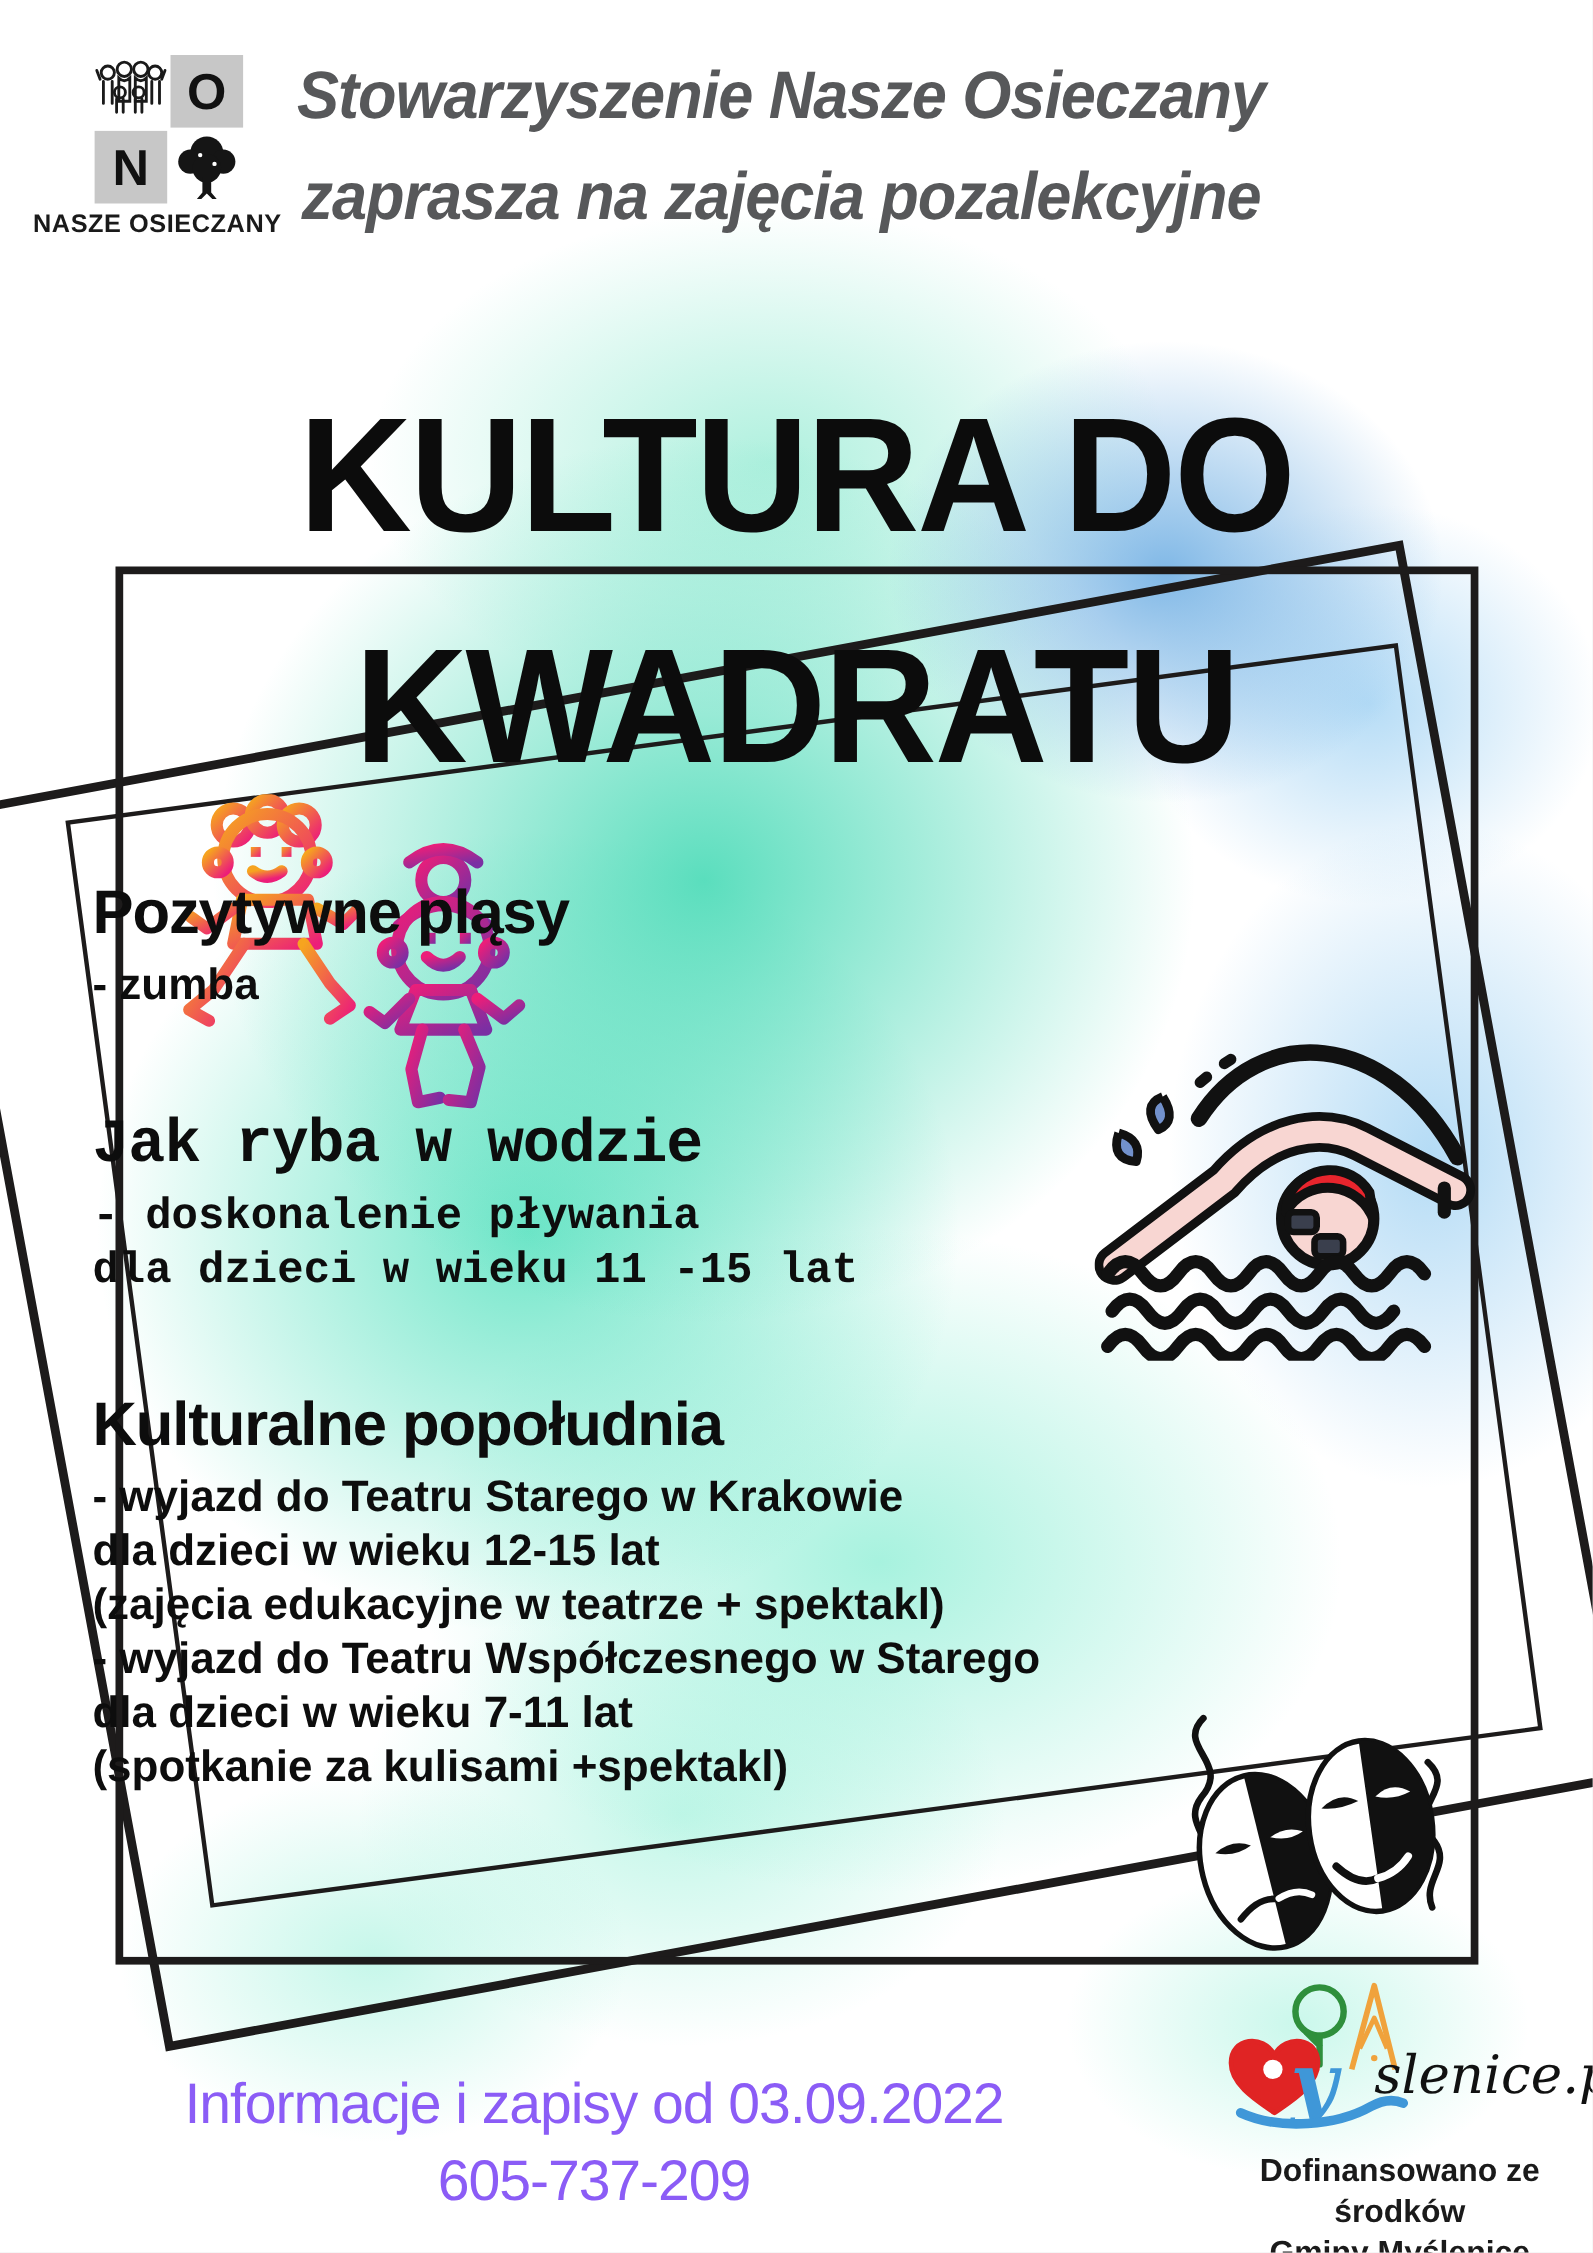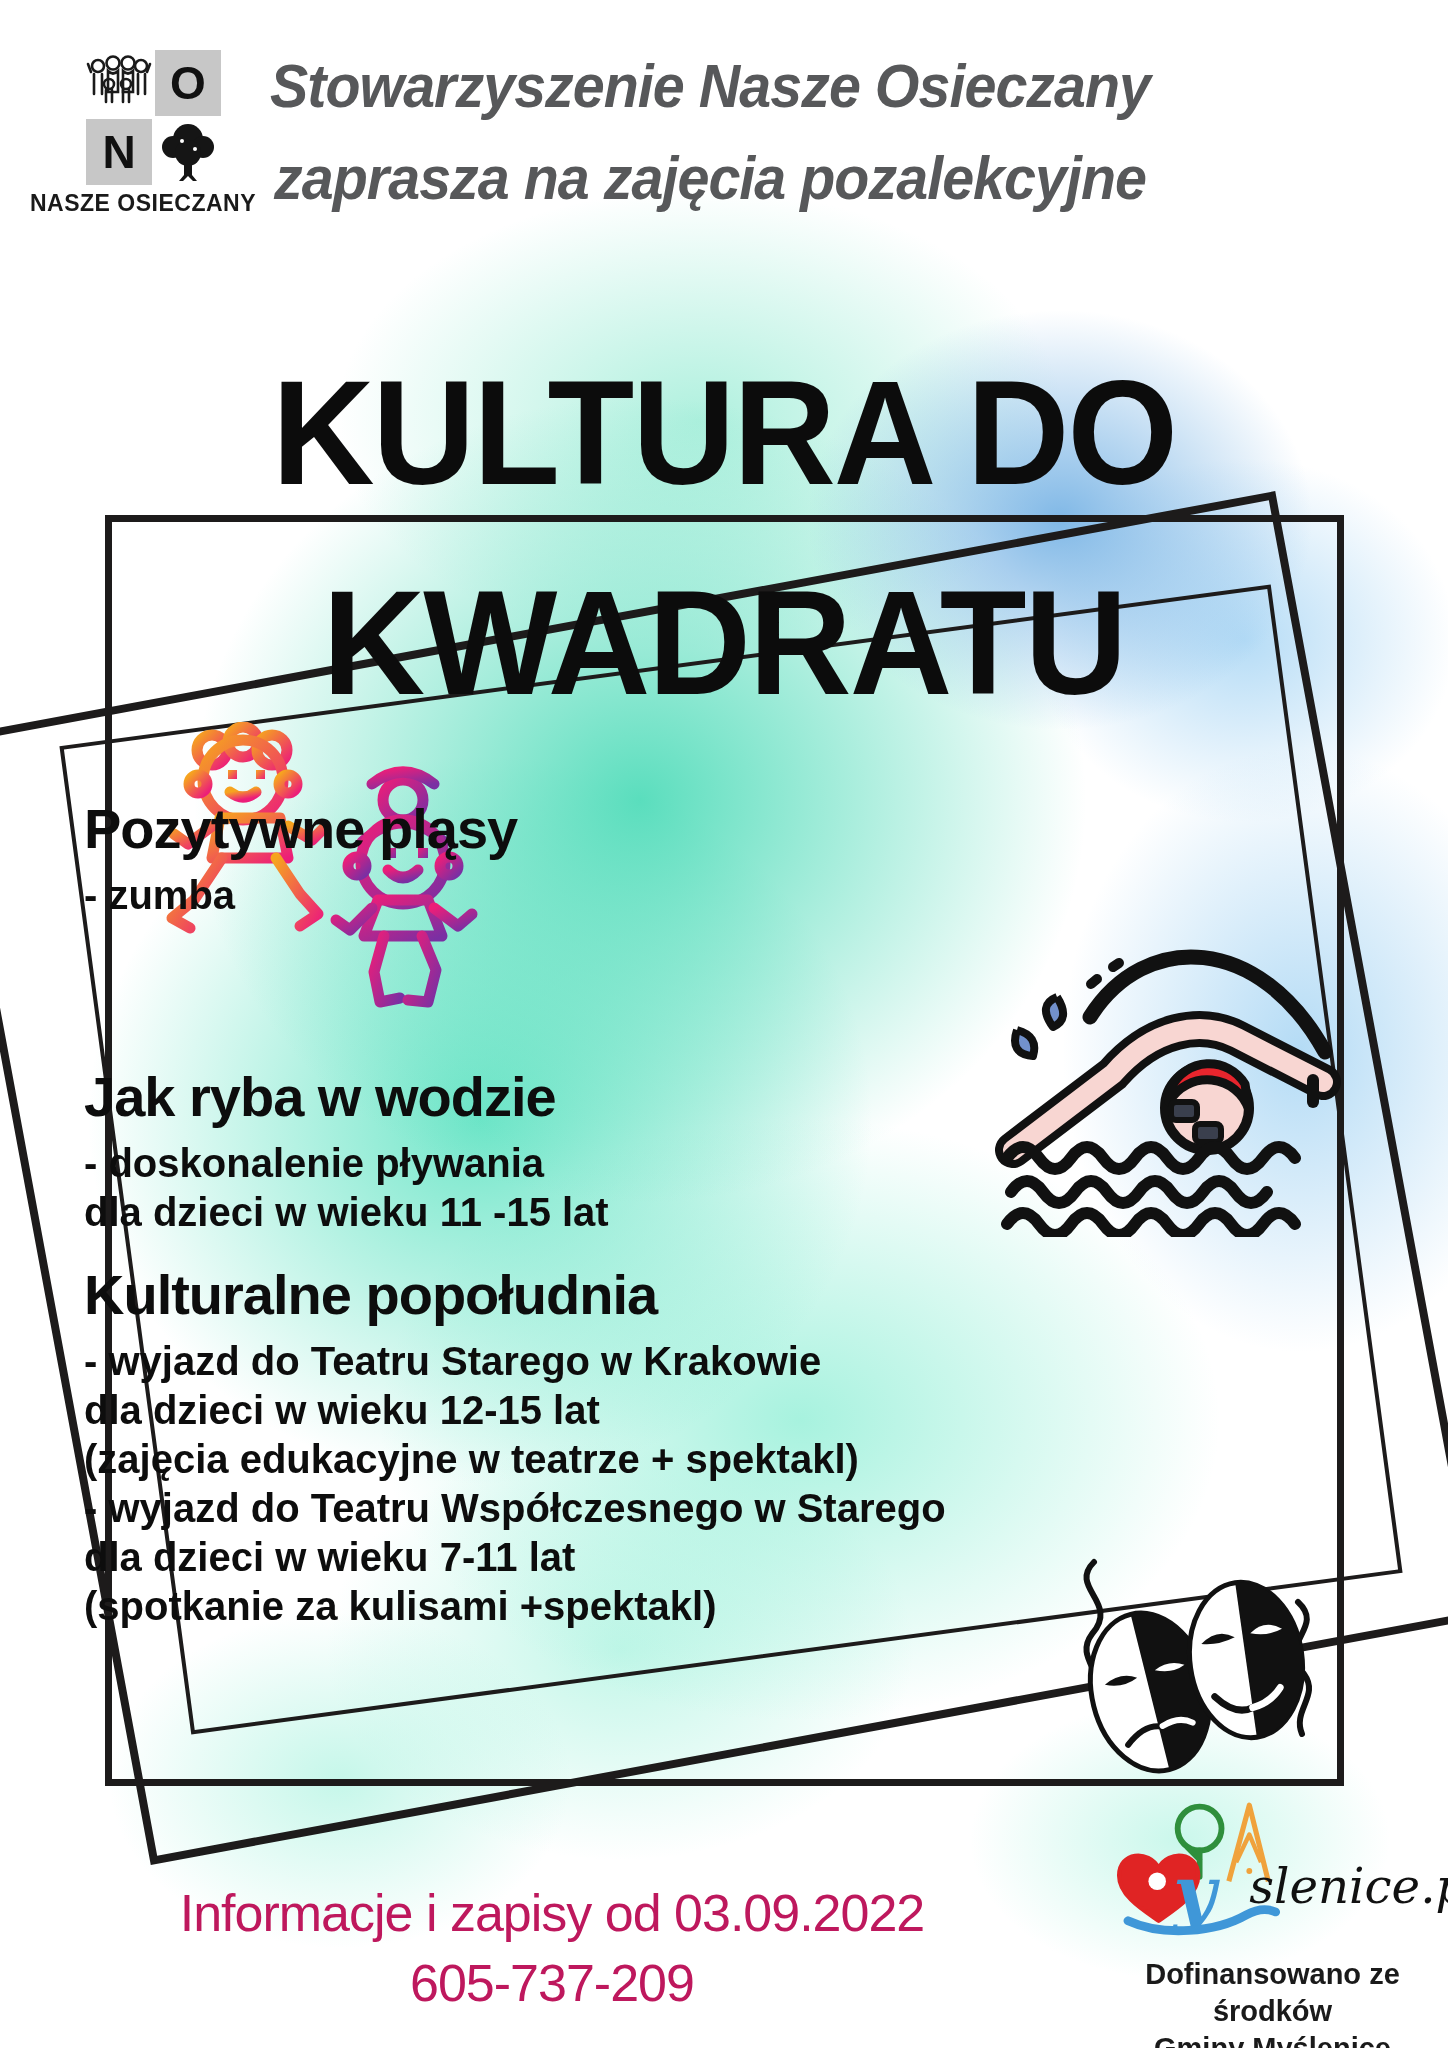--- a/index.html
+++ b/index.html
@@ -42,25 +42,25 @@
   
   .title-line{left:0;width:1448px;text-align:center;font-weight:900;
     font-size:148px;letter-spacing:-2px;color:#0c0c0c;transform:scaleX(.96);}
   .title-1{top:348px;}
   .title-2{top:558px;}
   
   .section{left:84px;width:1280px;color:#0d0d0d;}
   .section h3{margin:0 0 10px 0;font-size:56px;font-weight:800;letter-spacing:-1px;}
   .section .line{font-size:40px;font-weight:bold;line-height:49px;}
   .sec-1{top:796px;}
-  .sec-2{top:1064px;}
+  .sec-2{top:1008px;font-family:Liberation Mono, monospace;}
   .sec-3{top:1262px;}
   
-  .contact{left:0;top:1878px;width:1080px;text-align:center;color:#be185d;
-    font-size:52px;font-weight:500;line-height:70px;letter-spacing:-1px;padding-left:12px;}
+  .contact{left:0;top:1878px;width:1080px;text-align:center;color:#8b5cf6;
+    font-size:52px;font-weight:500;line-height:70px;letter-spacing:-1px;}
   .funding{left:1100px;top:1956px;width:345px;text-align:center;color:#1a1a1a;
     font-size:29px;font-weight:bold;line-height:37px;}
   .myslenice{left:1106px;top:1792px;width:340px;height:150px;overflow:visible;}
   .cursive{font-family:"DejaVu Serif",serif;font-style:italic;}
   svg{display:block;}
 </style>
 </head>
 <body>
 
 <div class="poster">

